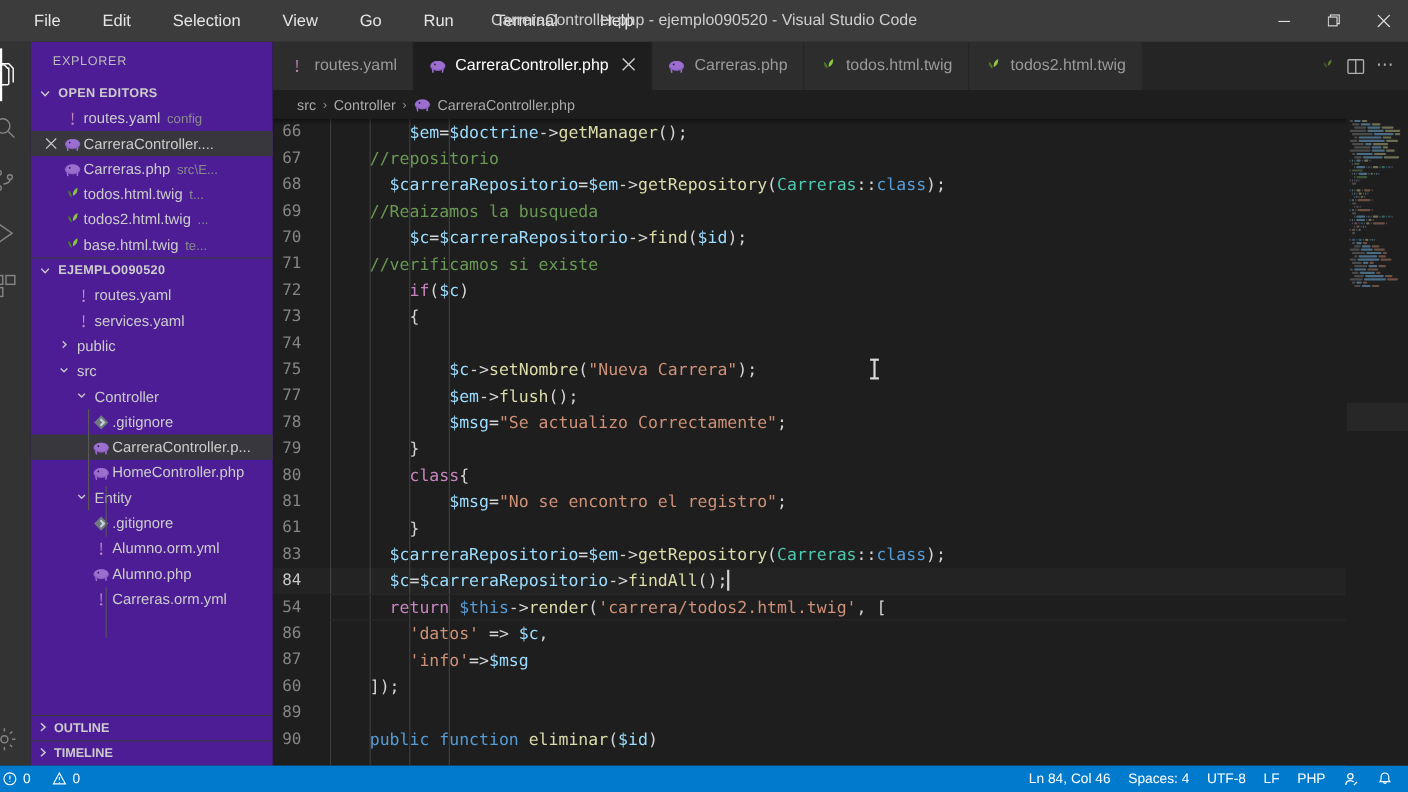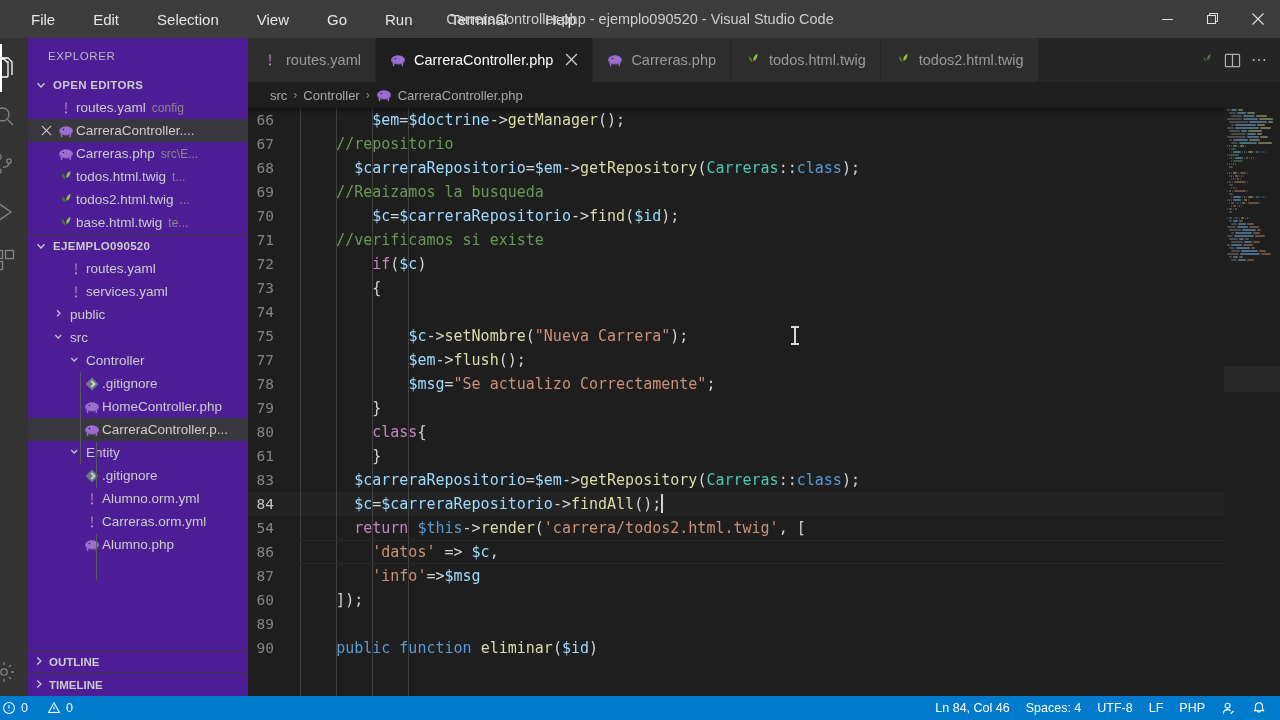--- a/index.html
+++ b/index.html
@@ -375,41 +375,41 @@
           </div>
           <div class="tree-row indent-4">
             <span class="fi">
               <svg width="16" height="16" viewBox="0 0 16 16">
                 <path d="M8 1.5l6.5 6.5L8 14.5 1.5 8z" fill="#6d7a80"></path>
                 <path d="M8 4.2l3.8 3.8L8 11.8 6.6 10.4 8.9 8 6.6 5.6z" fill="#c8d0d4"></path>
               </svg>
             </span>
             <span class="lbl">.gitignore</span>
           </div>
-          <div class="tree-row indent-4">
+          <div class="tree-row indent-4 selected">
             <span class="fi">
               <svg width="16" height="16" viewBox="0 0 16 16">
                 <ellipse cx="8" cy="8" rx="7" ry="4.6" fill="#8b5fbf"></ellipse>
                 <ellipse cx="8" cy="7.4" rx="6.2" ry="3.9" fill="#9b6fd0"></ellipse>
                 <path d="M3.2 11.4l.5 2.2M12.6 11.2l-.4 2.3" stroke="#9b6fd0" stroke-width="1.4" stroke-linecap="round"></path>
                 <circle cx="5.4" cy="6.6" r=".8" fill="#2a1840"></circle>
               </svg>
             </span>
-            <span class="lbl">HomeController.php</span>
-          </div>
-          <div class="tree-row indent-4 selected">
+            <span class="lbl">CarreraController.p...</span>
+          </div>
+          <div class="tree-row indent-4">
             <span class="fi">
               <svg width="16" height="16" viewBox="0 0 16 16">
                 <ellipse cx="8" cy="8" rx="7" ry="4.6" fill="#8b5fbf"></ellipse>
                 <ellipse cx="8" cy="7.4" rx="6.2" ry="3.9" fill="#9b6fd0"></ellipse>
                 <path d="M3.2 11.4l.5 2.2M12.6 11.2l-.4 2.3" stroke="#9b6fd0" stroke-width="1.4" stroke-linecap="round"></path>
                 <circle cx="5.4" cy="6.6" r=".8" fill="#2a1840"></circle>
               </svg>
             </span>
-            <span class="lbl">CarreraController.p...</span>
+            <span class="lbl">HomeController.php</span>
           </div>
           <div class="tree-row indent-3">
             <span class="fi">
               <svg width="16" height="16" viewBox="0 0 16 16">
                 <path d="M3.2 5L6.2 8 9.2 5" fill="none" stroke="#c5c5c5" stroke-width="1.3"></path>
               </svg>
             </span>
             <span class="lbl">Entity</span>
           </div>
           <div class="tree-row indent-4">
@@ -422,40 +422,40 @@
             <span class="lbl">.gitignore</span>
           </div>
           <div class="tree-row indent-4">
             <span class="fi">
               <svg width="16" height="16" viewBox="0 0 16 16">
                 <path d="M7.3 2.5h1.4l-.3 7.3H7.6z" fill="#c586c0"></path>
                 <circle cx="8" cy="12.4" r="1.1" fill="#c586c0"></circle>
               </svg>
             </span>
             <span class="lbl">Alumno.orm.yml</span>
-          </div>
-          <div class="tree-row indent-4">
-            <span class="fi">
-              <svg width="16" height="16" viewBox="0 0 16 16">
-                <path d="M7.3 2.5h1.4l-.3 7.3H7.6z" fill="#c586c0"></path>
-                <circle cx="8" cy="12.4" r="1.1" fill="#c586c0"></circle>
-              </svg>
-            </span>
-            <span class="lbl">Carreras.orm.yml</span>
           </div>
           <div class="tree-row indent-4">
             <span class="fi">
               <svg width="16" height="16" viewBox="0 0 16 16">
                 <ellipse cx="8" cy="8" rx="7" ry="4.6" fill="#8b5fbf"></ellipse>
                 <ellipse cx="8" cy="7.4" rx="6.2" ry="3.9" fill="#9b6fd0"></ellipse>
                 <path d="M3.2 11.4l.5 2.2M12.6 11.2l-.4 2.3" stroke="#9b6fd0" stroke-width="1.4" stroke-linecap="round"></path>
                 <circle cx="5.4" cy="6.6" r=".8" fill="#2a1840"></circle>
               </svg>
             </span>
             <span class="lbl">Alumno.php</span>
+          </div>
+          <div class="tree-row indent-4">
+            <span class="fi">
+              <svg width="16" height="16" viewBox="0 0 16 16">
+                <path d="M7.3 2.5h1.4l-.3 7.3H7.6z" fill="#c586c0"></path>
+                <circle cx="8" cy="12.4" r="1.1" fill="#c586c0"></circle>
+              </svg>
+            </span>
+            <span class="lbl">Carreras.orm.yml</span>
           </div>
           <div class="tree-guide" style="left: 52px; top: 115px; height: 92px;"></div>
           <div class="tree-guide" style="left: 68px; top: 185px; height: 46px;"></div>
           <div class="tree-guide" style="left: 68px; top: 277px; height: 46px;"></div>
         </div>
 
       <div class="sidebar-bottom">
         <div class="sb-collapsed">
           <span class="chev">
             <svg width="12" height="12" viewBox="0 0 12 12" fill="none" stroke="currentColor" stroke-width="1.3">
@@ -624,20 +624,24 @@
               </div>
               <div class="code-line">
                 <span class="ln">79</span>
                 <span class="code-text"><span class="t-pl">        }</span></span>
               </div>
               <div class="code-line">
                 <span class="ln">80</span>
                 <span class="code-text"><span class="t-pl">        </span><span class="t-kw">class</span><span class="t-pl">{</span></span>
               </div>
               <div class="code-line">
+                <span class="ln">81</span>
+                <span class="code-text"><span class="t-pl">            </span><span class="t-var">$msg</span><span class="t-pl">=</span><span class="t-str">"No se encontro el registro"</span><span class="t-pl">;</span></span>
+              </div>
+              <div class="code-line">
                 <span class="ln">61</span>
                 <span class="code-text"><span class="t-pl">        }</span></span>
               </div>
               <div class="code-line">
                 <span class="ln">83</span>
                 <span class="code-text"><span class="t-pl">      </span><span class="t-var">$carreraRepositorio</span><span class="t-pl">=</span><span class="t-var">$em</span><span class="t-pl">-&gt;</span><span class="t-fn">getRepository</span><span class="t-pl">(</span><span class="t-cls">Carreras</span><span class="t-pl">::</span><span class="t-blue">class</span><span class="t-pl">);</span></span>
               </div>
               <div class="code-line current">
                 <span class="ln cur">84</span>
                 <span class="code-text"><span class="t-pl">      </span><span class="t-var">$c</span><span class="t-pl">=</span><span class="t-var">$carreraRepositorio</span><span class="t-pl">-&gt;</span><span class="t-fn">findAll</span><span class="t-pl">();</span><span class="caret"></span></span>

